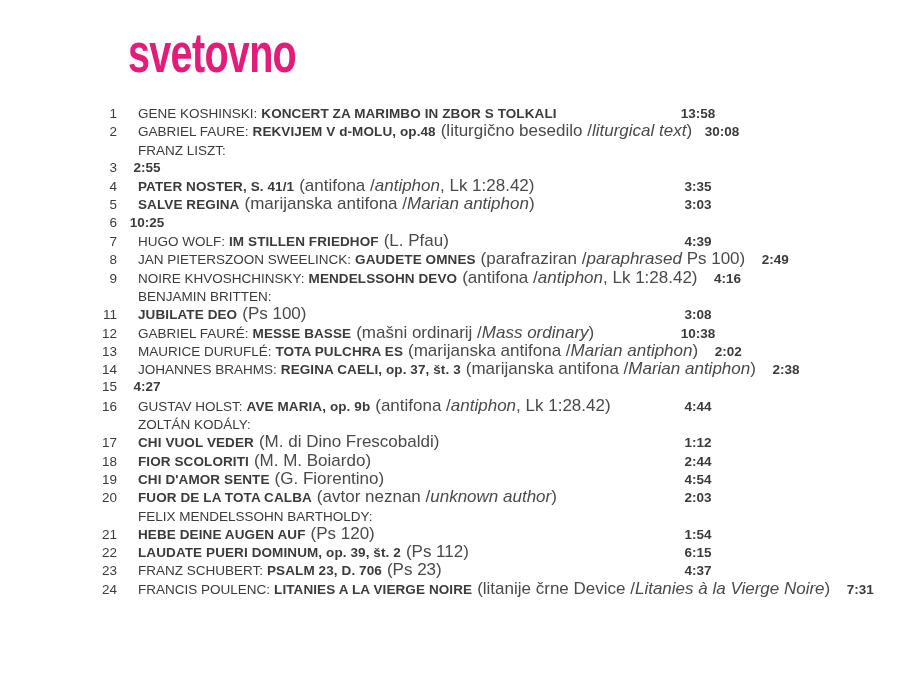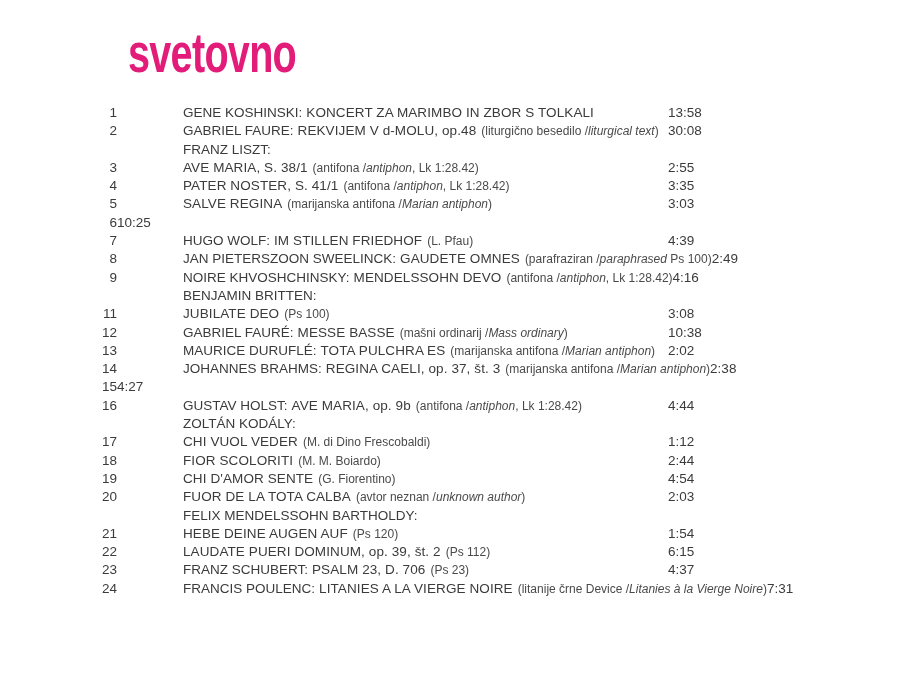--- a/index.html
+++ b/index.html
@@ -32,28 +32,28 @@
     height:18.3px;line-height:18.3px;
     font-size:13.5px;white-space:nowrap;
   }
   .num{
     width:24px;flex:0 0 24px;text-align:right;
     font-weight:400;
   }
   .text{
     flex:1 1 auto;margin-left:21px;overflow:visible;
   }
-  .composer{font-weight:400;margin-left:45px;}
+  .composer{font-weight:400;}
   .composer:not(:empty){margin-right:4px;}
-  .tname{font-weight:400;letter-spacing:0.1px;}
-  .note{font-size:12px;color:var(--note);}
+  .tname{font-weight:700;letter-spacing:0.1px;}
+  .note{font-size:17px;color:var(--note);}
   .note:not(:empty){margin-left:5px;}
   .note .it{font-style:italic;}
   .time{
-    flex:0 0 60px;width:60px;text-align:left;font-weight:400;
+    flex:0 0 60px;width:60px;text-align:center;font-weight:700;
   }
 </style>
 </head>
 <body>
 
 <div class="page">
   <h1 class="title">svetovno</h1>
   <div class="tracklist">
   <div class="row">
     <span class="num">1</span>
@@ -68,21 +68,20 @@
   </div>
 
   <div class="row">
     <span class="num"></span>
     <span class="text"><span class="composer">FRANZ LISZT:</span><span class="tname"></span><span class="note"></span></span>
     <span class="time"></span>
   </div>
 
   <div class="row">
     <span class="num">3</span>
-    <span class="text"><span class="composer"></span><span class="tname">AVE MARIA, S. 38/1</span><span class="note"><span>(antifona /</span><span class="it">antiphon</span><span>, Lk 1:28.42)</span></span></span>
     <span class="time">2:55</span>
   </div>
 
   <div class="row">
     <span class="num">4</span>
     <span class="text"><span class="composer"></span><span class="tname">PATER NOSTER, S. 41/1</span><span class="note"><span>(antifona /</span><span class="it">antiphon</span><span>, Lk 1:28.42)</span></span></span>
     <span class="time">3:35</span>
   </div>
 
   <div class="row">

